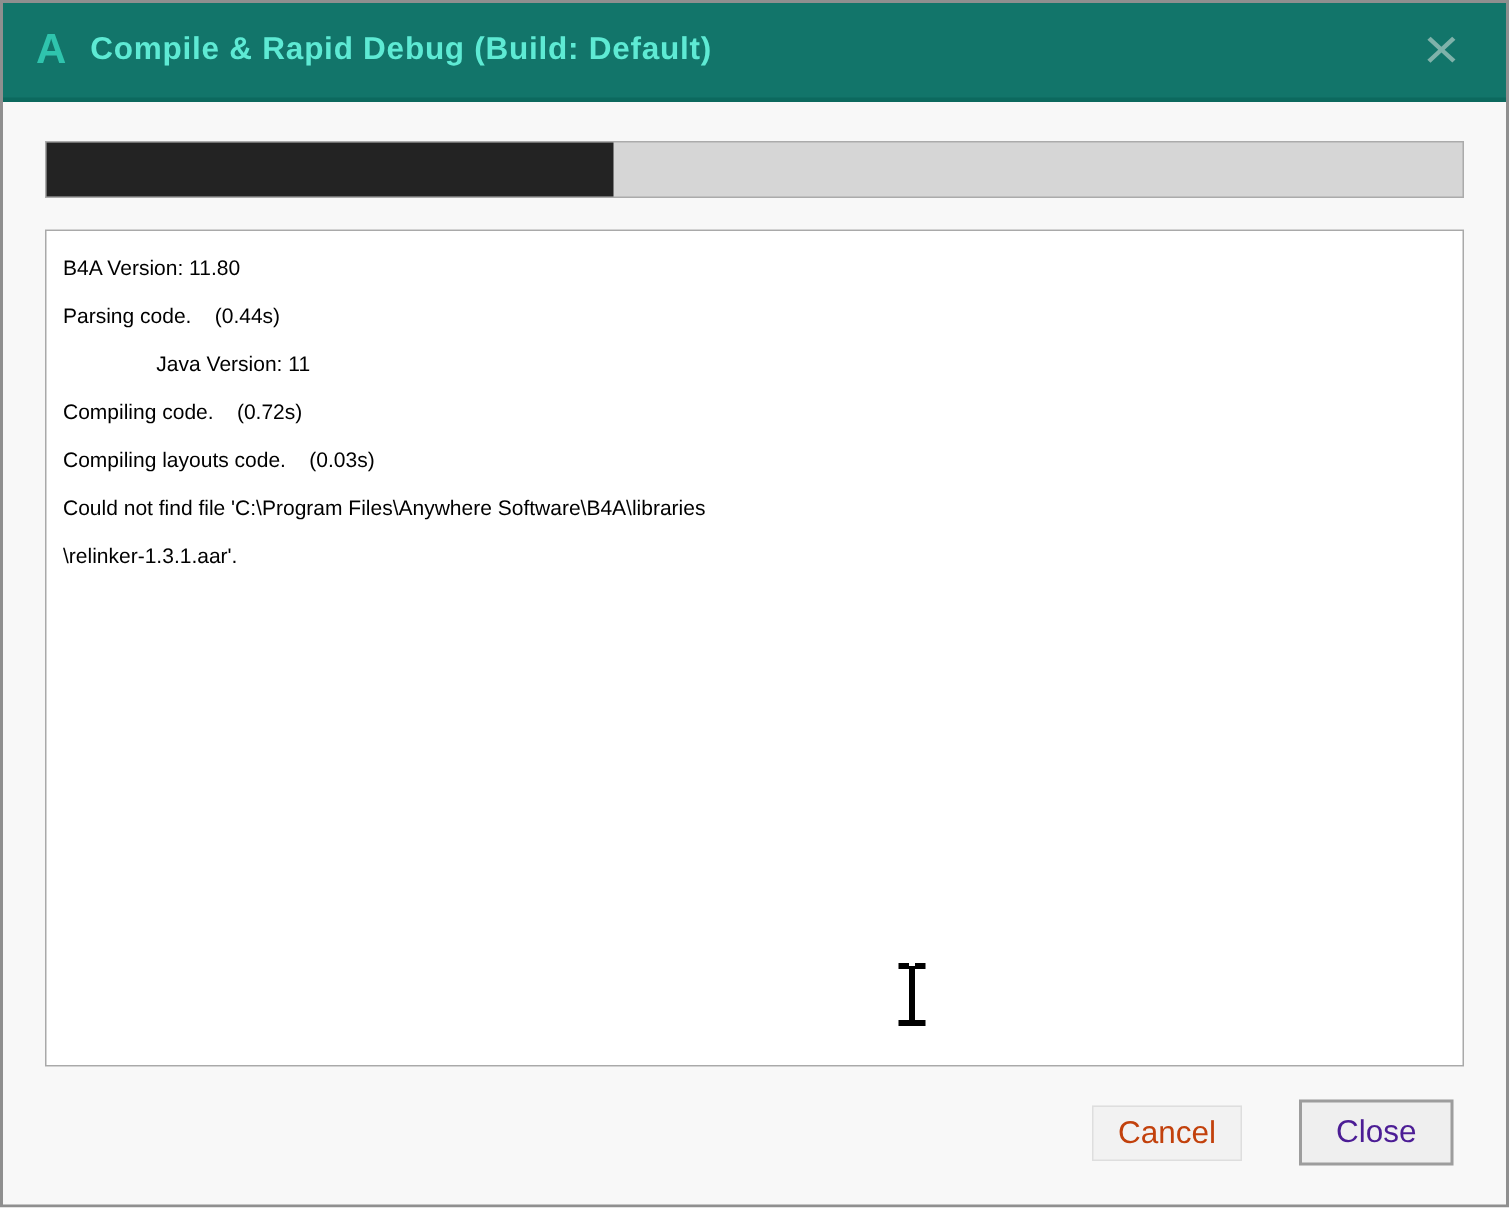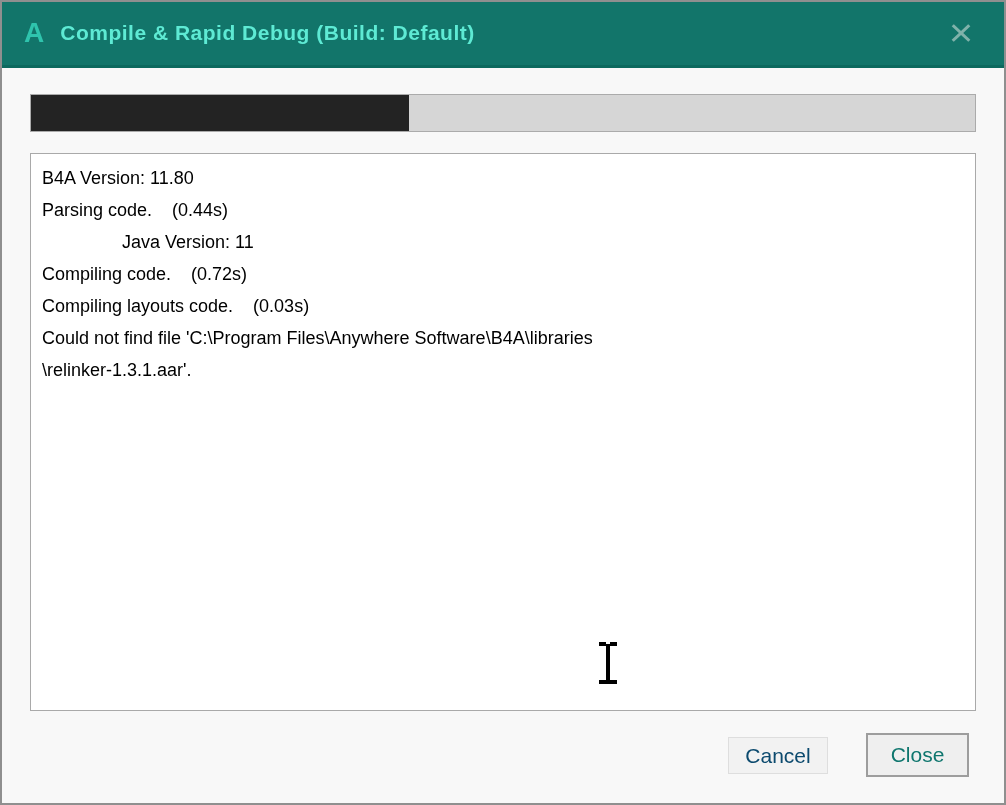--- a/index.html
+++ b/index.html
@@ -92,21 +92,21 @@
     height: 558px;
     background: #ffffff;
     border: 1px solid #a9a9a9;
     box-sizing: border-box;
     padding: 8px 11px;
     overflow: hidden;
     cursor: text;
   }
   .log-line {
     font-family: "Liberation Sans", sans-serif;
-    font-size: 18px;
+    font-size: 14px;
     line-height: 32px;
     color: #000000;
     white-space: pre;
   }
   
   .ibeam {
     position: absolute;
     left: 599px;
     top: 642px;
     width: 18px;
@@ -148,31 +148,31 @@
     box-sizing: border-box;
     cursor: default;
   }
   .btn-cancel {
     left: 728px;
     top: 737px;
     width: 100px;
     height: 37px;
     background: #f2f2f2;
     border: 1px solid #dedede;
-    color: #0c4a6e;
+    color: #c2410c;
     font-size: 21px;
   }
   .btn-close {
     left: 866px;
     top: 733px;
     width: 103px;
     height: 44px;
     background: #efefef;
     border: 2px solid #9d9d9d;
-    color: #0f766e;
+    color: #4c1d95;
     font-size: 21px;
   }
 </style>
 </head>
 <body>
 
 <div class="window">
   <div class="window-border"></div>
 
   <div class="titlebar">

